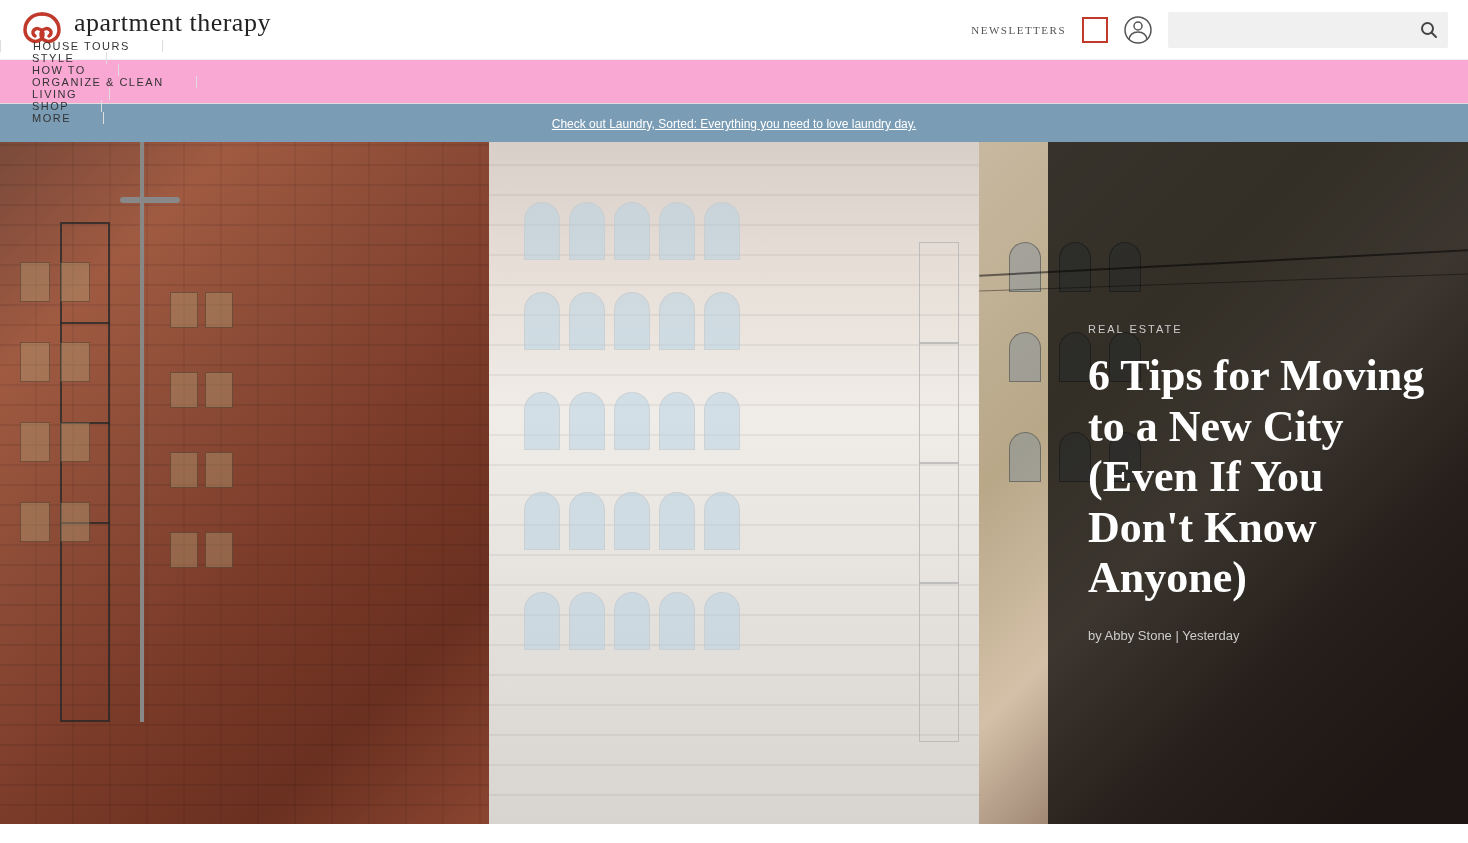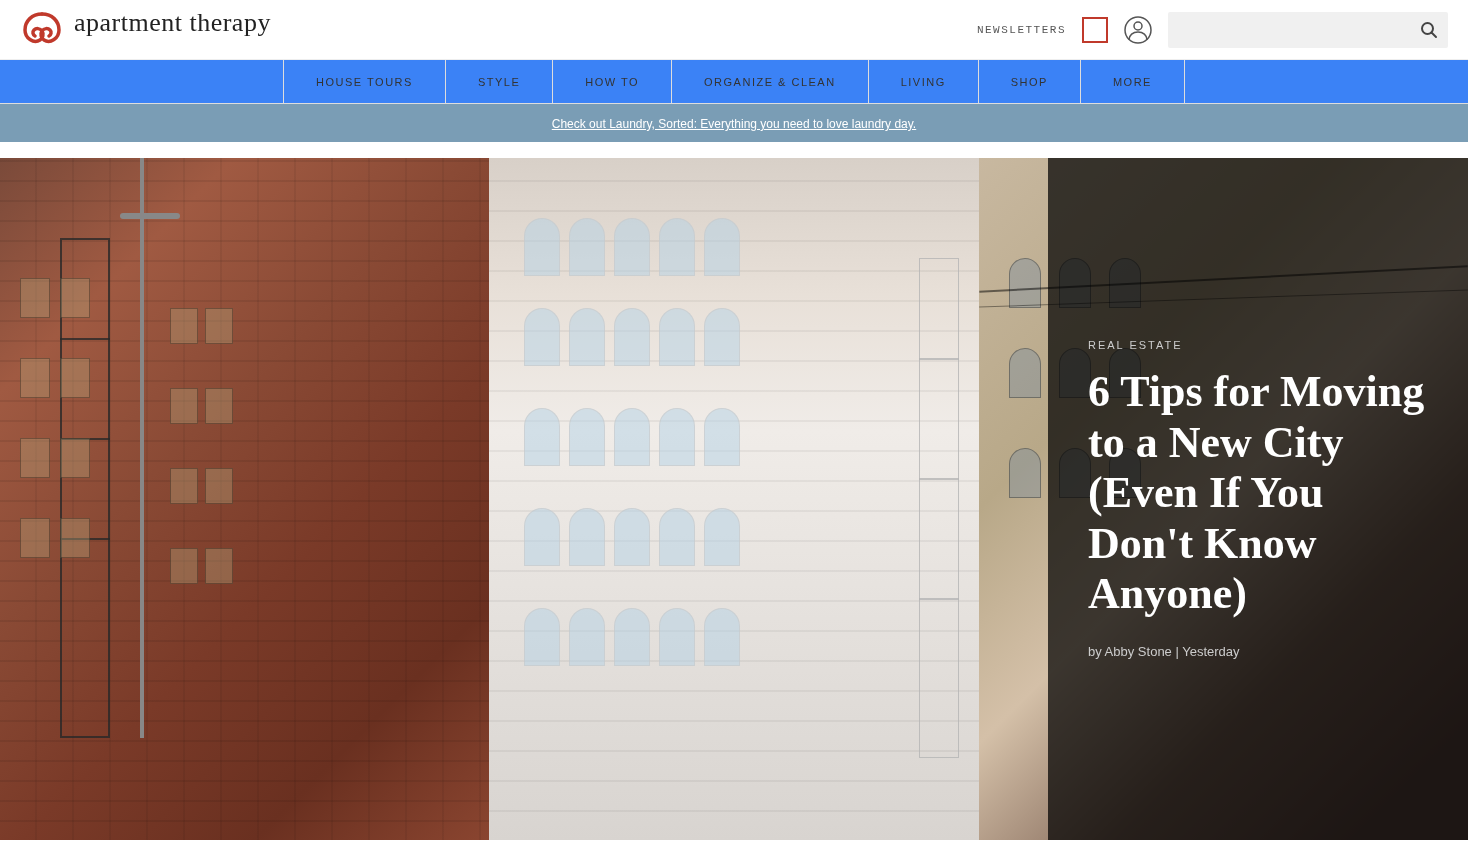--- a/index.html
+++ b/index.html
@@ -31,21 +31,21 @@
       color: #222;
       font-weight: normal;
       letter-spacing: 0.5px;
     }
     .header-right {
       display: flex;
       align-items: center;
       gap: 16px;
     }
     .newsletters-label {
-      font-family: Liberation Mono, monospace;
+      font-family: Liberation Serif, serif;
       font-size: 11px;
       letter-spacing: 1.5px;
       color: #555;
       text-transform: uppercase;
     }
     .bookmark-icon {
       width: 26px;
       height: 26px;
       border: 2px solid #c0392b;
       display: inline-block;
@@ -78,24 +78,25 @@
       cursor: pointer;
       padding: 0;
       display: flex;
       align-items: center;
     }
 
     
     .nav {
       display: flex;
       justify-content: center;
-      align-items: flex-end;
+      align-items: flex-start;
       height: 44px;
-      background: #3b82f6;
+      background: #f9a8d4;
       border-bottom: 1px solid #ddd;
+      flex-direction: column;
     }
     .nav-item {
       font-family: Arial, sans-serif;
       font-size: 11px;
       letter-spacing: 1.5px;
       text-transform: uppercase;
       color: #333;
       padding: 0 32px;
       height: 100%;
       display: flex;
@@ -120,21 +121,20 @@
       cursor: pointer;
     }
 
     
     .hero {
       position: relative;
       width: 100%;
       height: 682px;
       background: #4c1d95;
       overflow: hidden;
-      margin-top: 16px;
     }
 
     
     .hero-bg {
       position: absolute;
       inset: 0;
       display: flex;
     }
 
     

